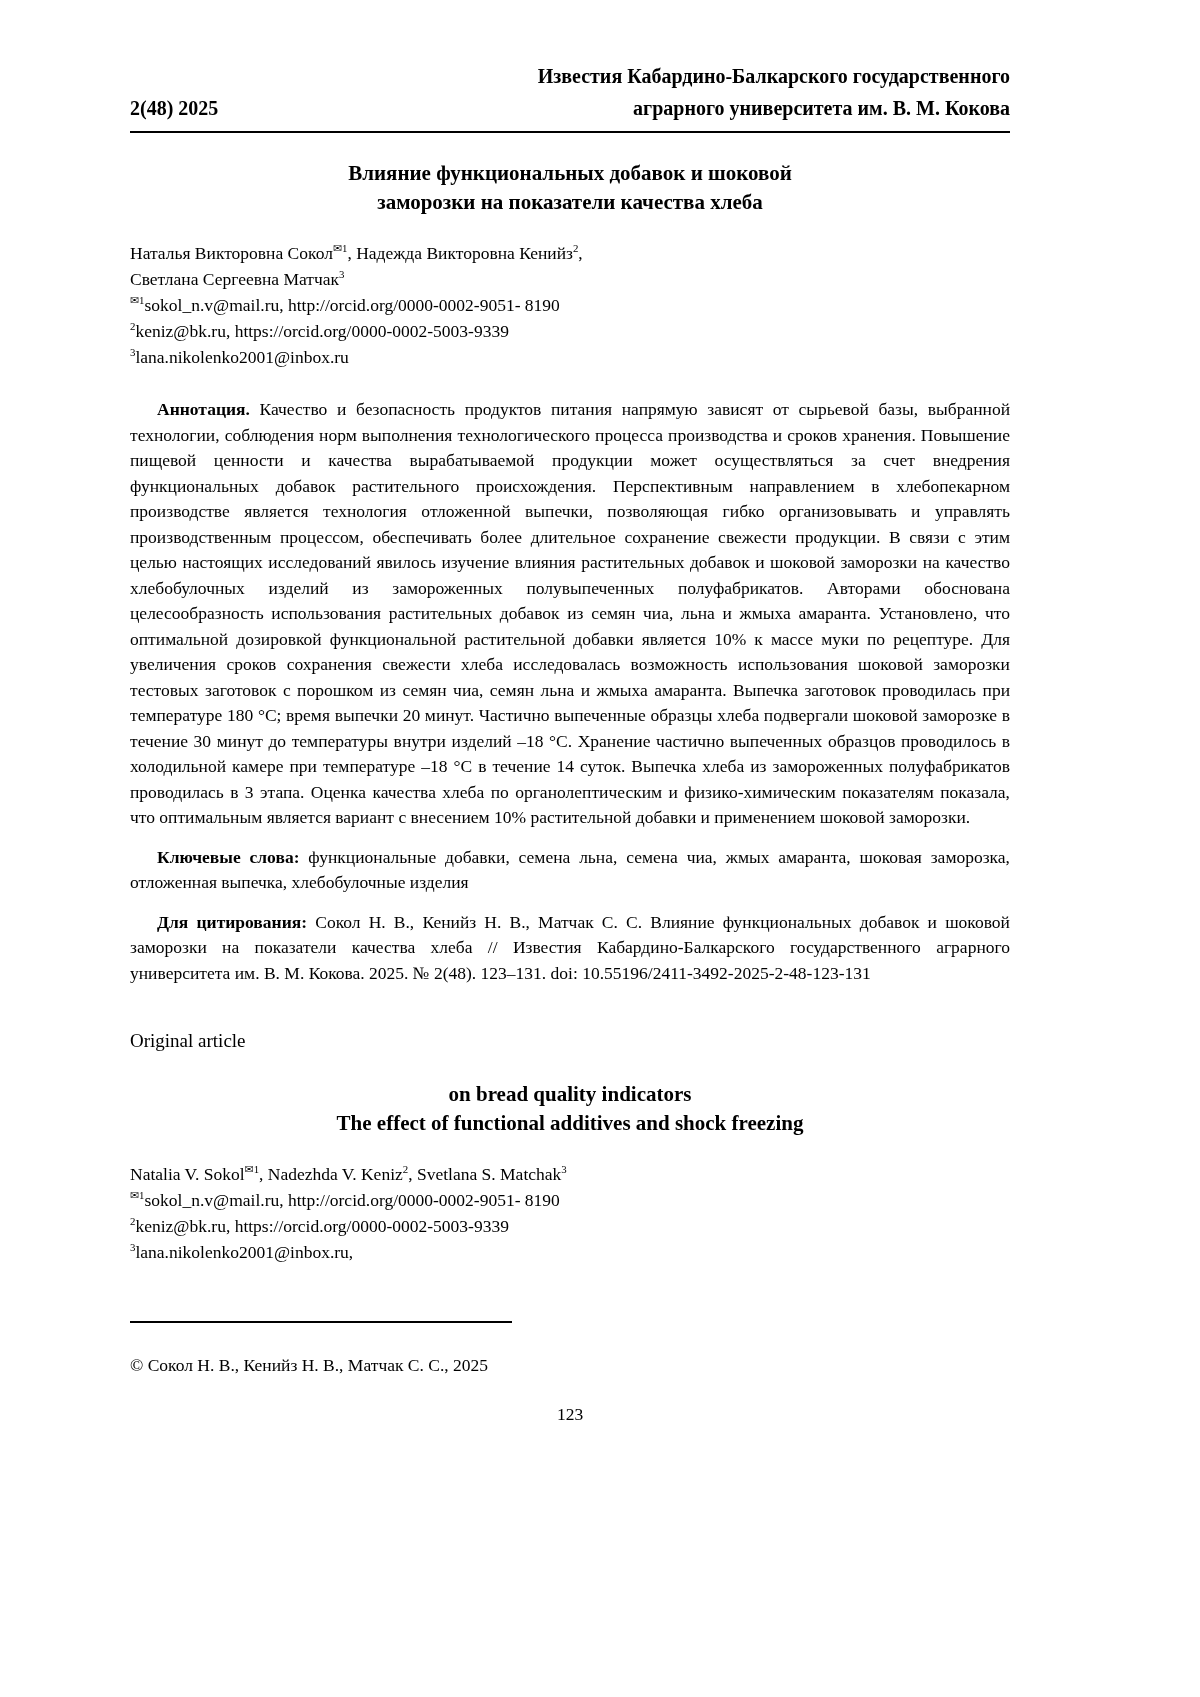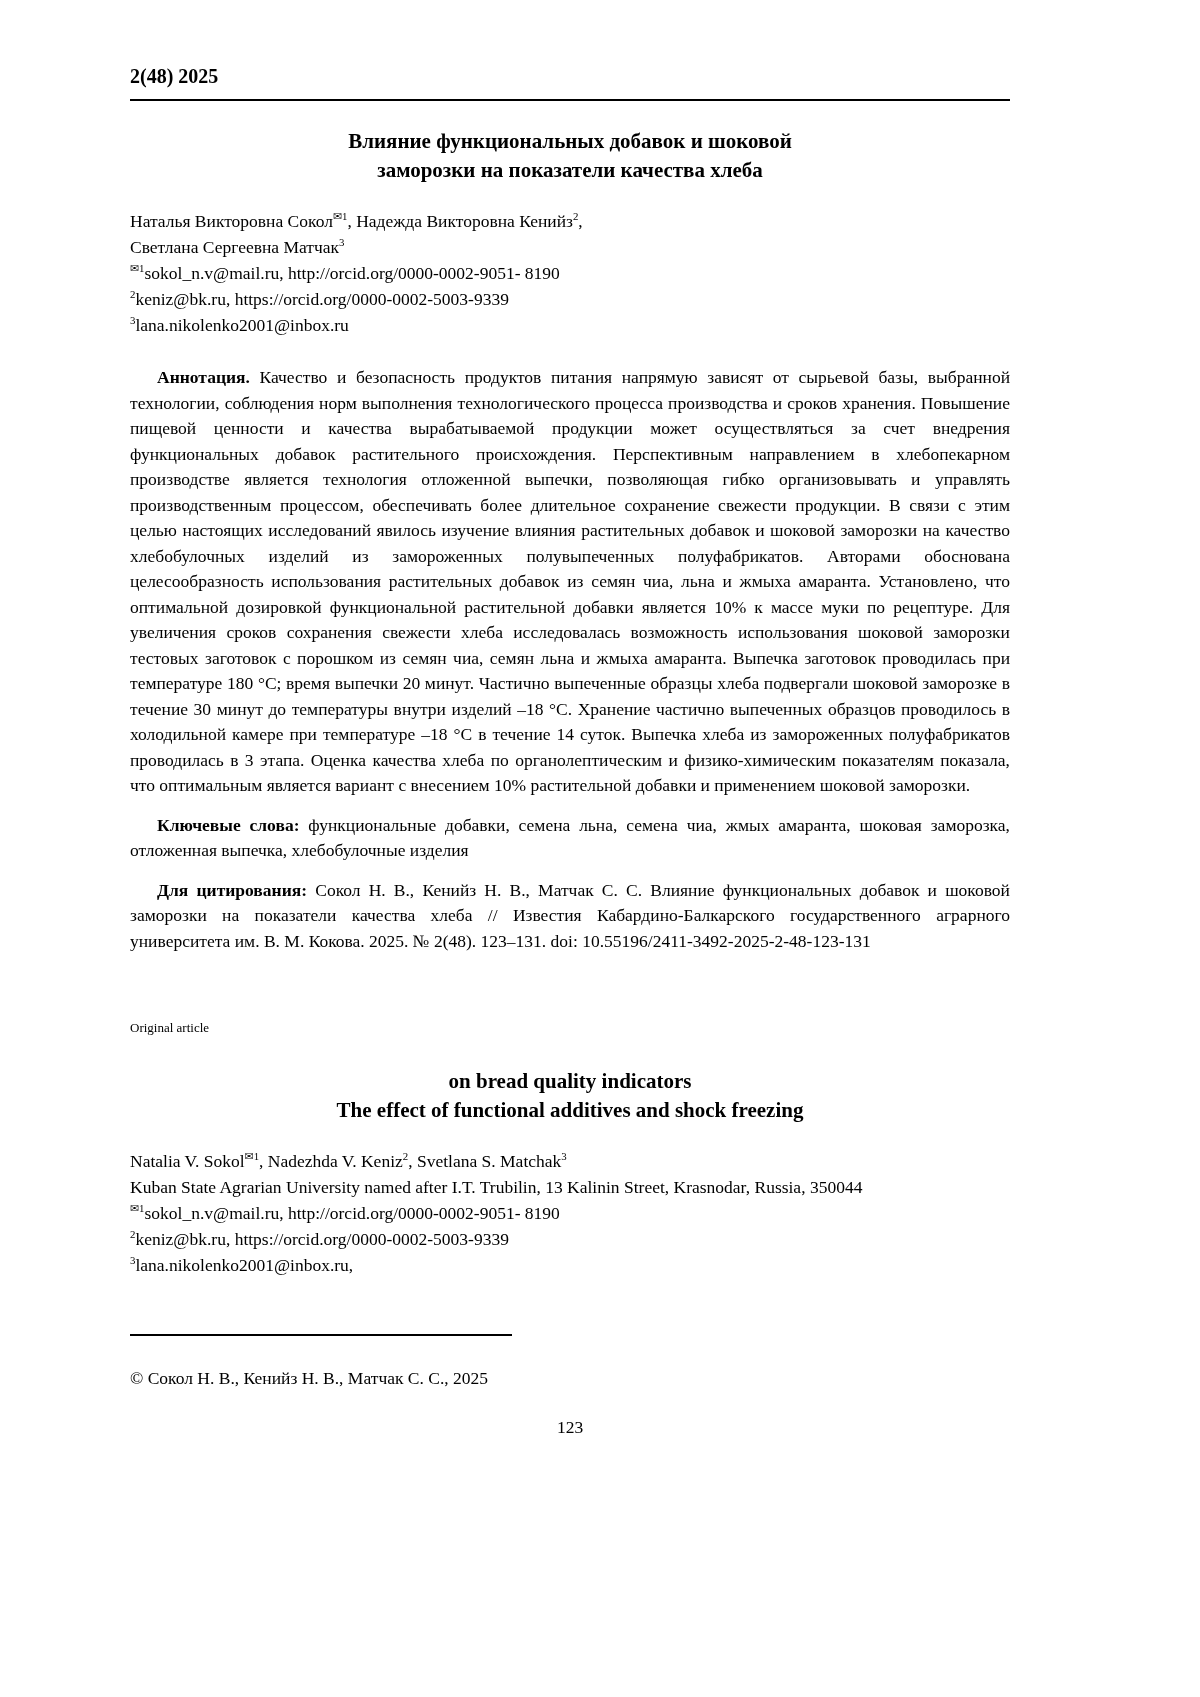--- a/index.html
+++ b/index.html
@@ -69,22 +69,22 @@
     line-height: 25.5px;
     text-align: justify;
     text-indent: 27px;
   }
   .abstract { margin-top: 27px; }
   .keywords { margin-top: 14px; }
   .citation { margin-top: 14px; }
   .lbl { font-weight: bold; }
 
   .original-article {
-    margin-top: 61px;
-    font-size: 13px;
+    margin-top: 42px;
+    font-size: 19px;
     line-height: 25.5px;
   }
 
   
   .footnote-divider {
     margin-top: 56px;
     width: 382px;
     border-top: 2px solid #000;
   }
   .copyright {
@@ -98,20 +98,24 @@
     font-size: 17.5px;
   }
 </style>
 </head>
 <body>
 
 <div class="page">
 
   <header class="journal-header">
     <div class="issue">2(48) 2025</div>
+    <div class="journal-name">
+      <div>Известия Кабардино-Балкарского государственного</div>
+      <div>аграрного университета им. В. М. Кокова</div>
+    </div>
   </header>
   <div class="header-rule"></div>
 
 
   <h1 class="article-title">
     <span class="tline">Влияние функциональных добавок и шоковой</span>
     <span class="tline">заморозки на показатели качества хлеба</span>
   </h1>
 
   <section class="byline-block">
@@ -130,21 +134,20 @@
 
   <div class="original-article">Original article</div>
 
   <h2 class="article-title">
     <span class="tline">on bread quality indicators</span>
     <span class="tline">The effect of functional additives and shock freezing</span>
   </h2>
 
   <section class="byline-block">
     <div class="authors-line"><span>Natalia V. Sokol</span><sup>✉1</sup><span>, </span> <span>Nadezhda V. Keniz</span><sup>2</sup><span>, </span> <span>Svetlana S. Matchak</span><sup>3</sup></div>
-    <div class="affiliation">Kuban State Agrarian University named after I.T. Trubilin, 13 Kalinin Street, Krasnodar, Russia, 350044</div>
     <div class="contact-line"><sup>✉1</sup><span>sokol_n.v@mail.ru, http://orcid.org/0000-0002-9051- 8190</span></div>
     <div class="contact-line"><sup>2</sup><span>keniz@bk.ru, https://orcid.org/0000-0002-5003-9339</span></div>
     <div class="contact-line"><sup>3</sup><span>lana.nikolenko2001@inbox.ru,</span></div>
   </section>
 
   <div class="footnote-divider"></div>
 
   <div class="copyright">© Сокол Н. В., Кенийз Н. В., Матчак С. С., 2025</div>
 
   <div class="page-number">123</div>

